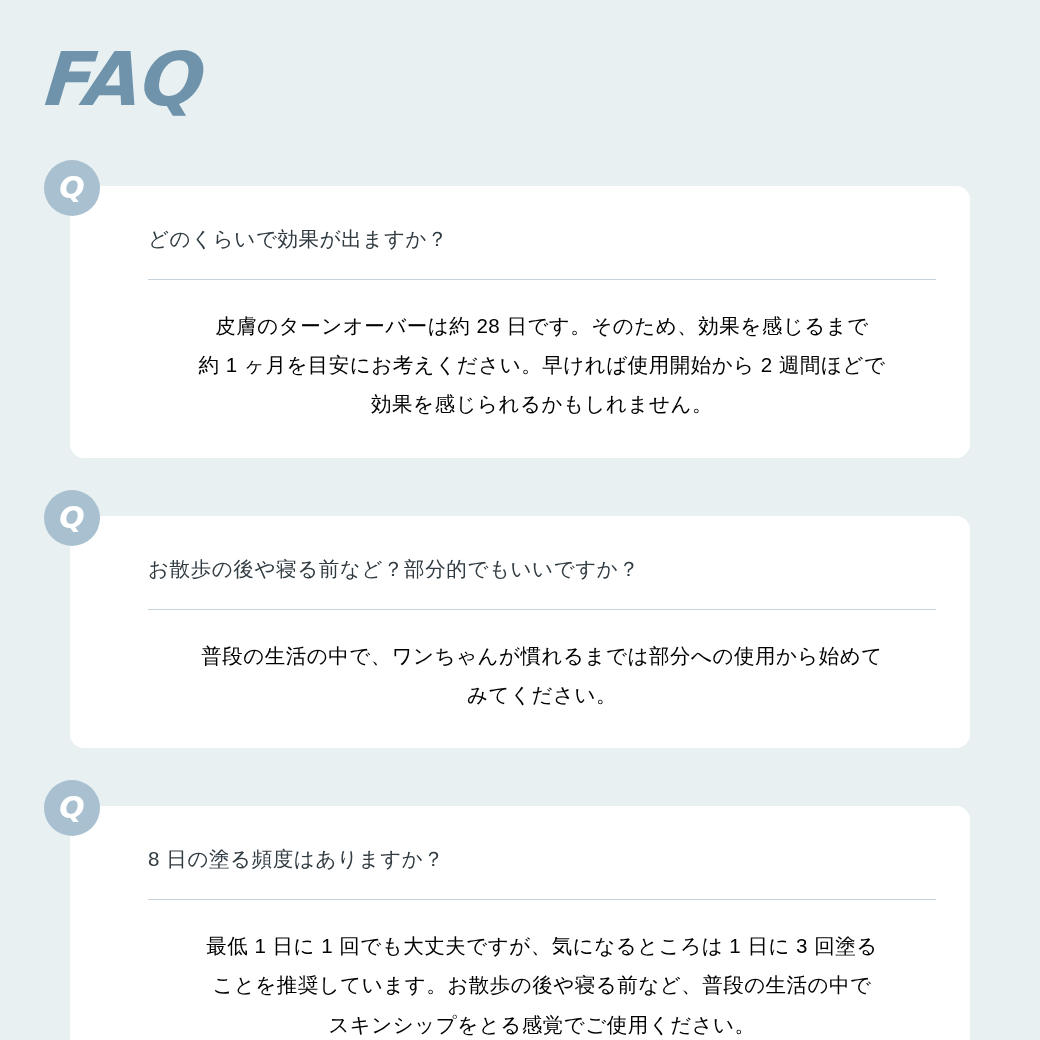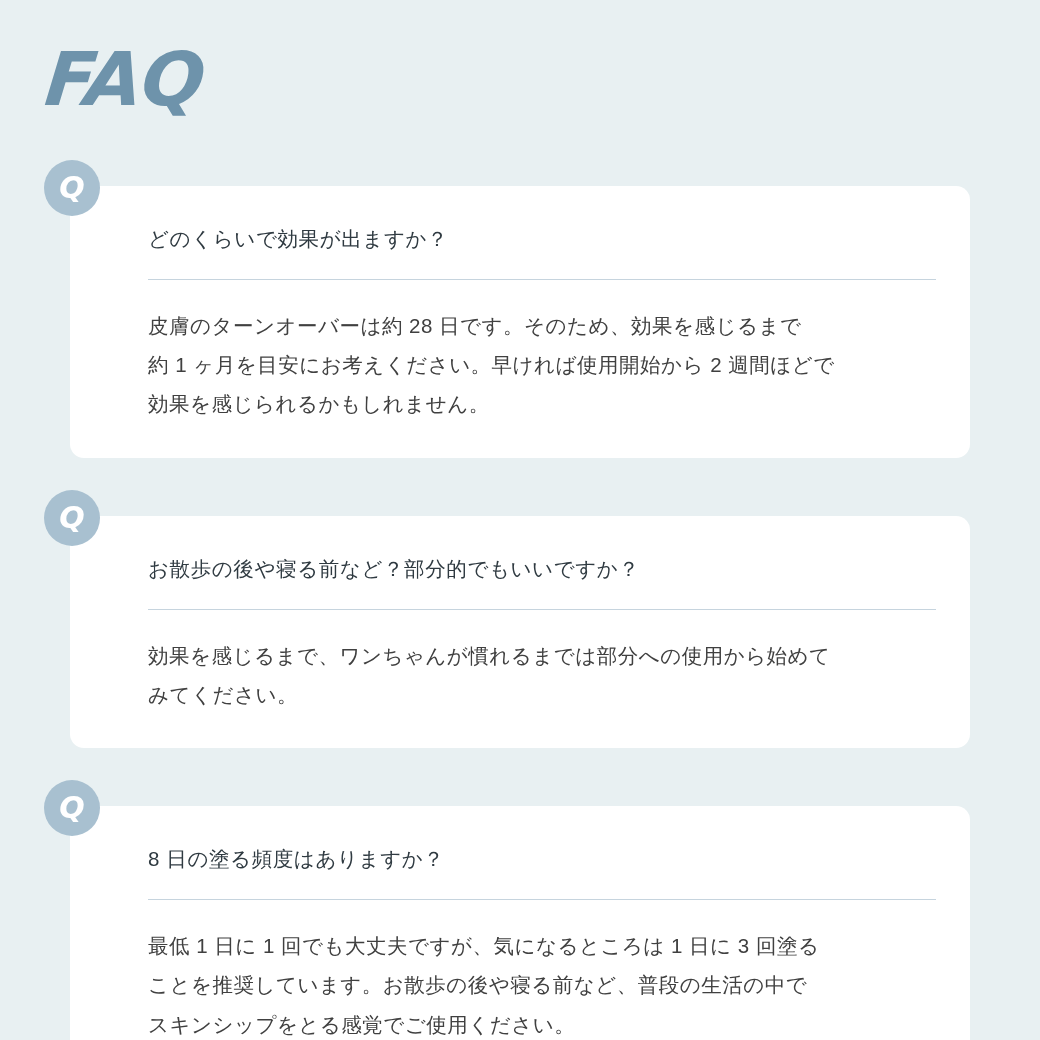--- a/index.html
+++ b/index.html
@@ -84,24 +84,25 @@
 
   .divider {
     height: 1px;
     background: #c6d4de;
     margin: 0 0 26px 0;
     border: 0;
   }
 
   .a-text {
     font-size: 20.5px;
-    color: #404040;
+    color: #000000;
     letter-spacing: 0.5px;
     line-height: 1.92;
     white-space: pre-line;
+    text-align: center;
   }
 
   
   .faq-card.c1 { min-height: 238px; }
   .faq-card.c2 { min-height: 180px; }
   .faq-card.c3 { min-height: 245px; }
 </style>
 </head>
 <body>
 
@@ -117,21 +118,21 @@
       <hr class="divider">
       <div class="a-text">皮膚のターンオーバーは約 28 日です。そのため、効果を感じるまで
 約 1 ヶ月を目安にお考えください。早ければ使用開始から 2 週間ほどで
 効果を感じられるかもしれません。</div>
     </div>
 
     <div class="faq-card c2">
       <div class="q-badge">Q</div>
       <div class="q-text">お散歩の後や寝る前など？部分的でもいいですか？</div>
       <hr class="divider">
-      <div class="a-text">効果を感じるまで、ワンちゃんが慣れるまでは部分への使用から始めて
+      <div class="a-text">普段の生活の中で、ワンちゃんが慣れるまでは部分への使用から始めて
 みてください。</div>
     </div>
 
     <div class="faq-card c3">
       <div class="q-badge">Q</div>
       <div class="q-text">8 日の塗る頻度はありますか？</div>
       <hr class="divider">
       <div class="a-text">最低 1 日に 1 回でも大丈夫ですが、気になるところは 1 日に 3 回塗る
 ことを推奨しています。お散歩の後や寝る前など、普段の生活の中で
 スキンシップをとる感覚でご使用ください。</div>

